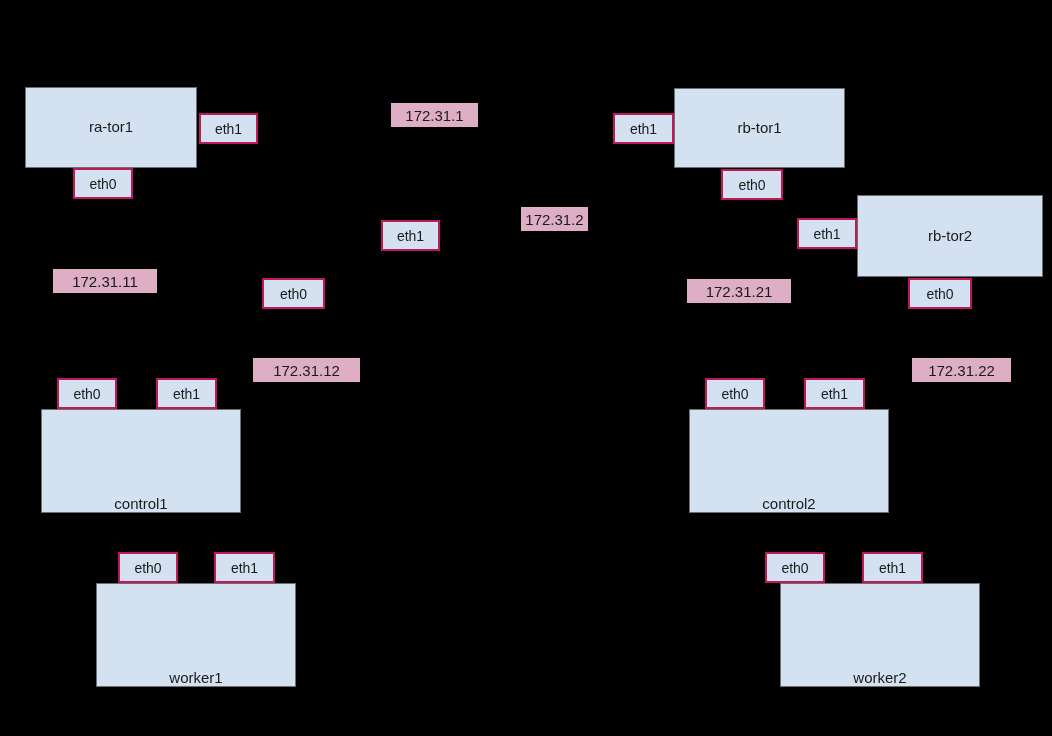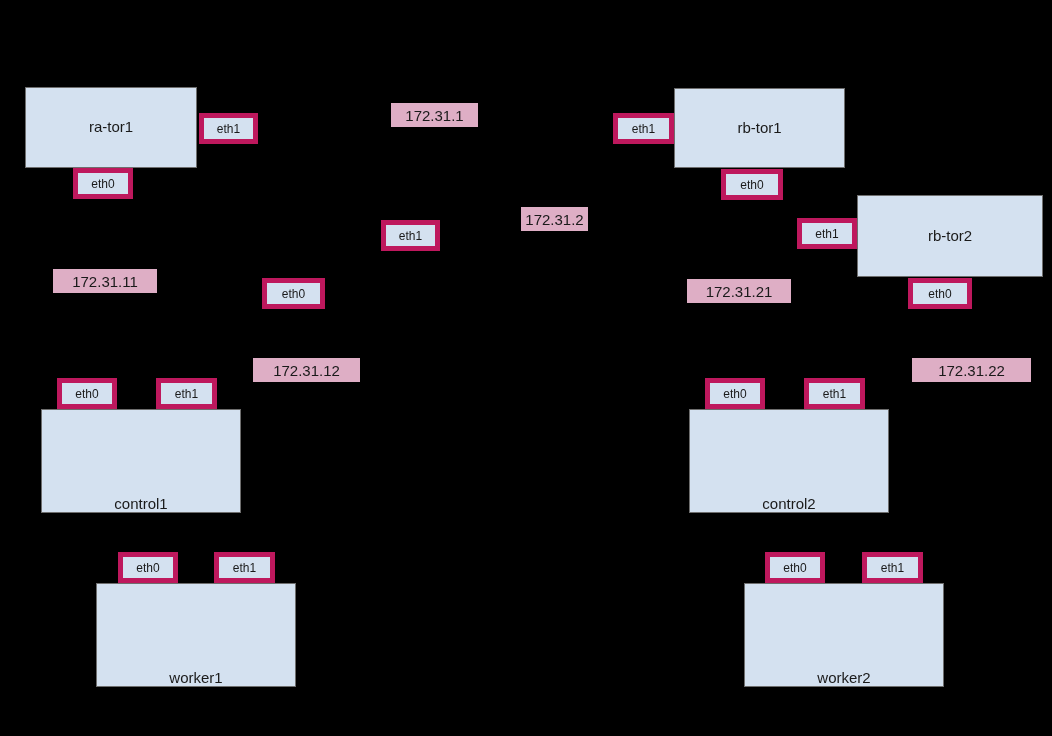--- a/index.html
+++ b/index.html
@@ -30,23 +30,23 @@
     text-align: left;
     line-height: 1.1;
   }
   .node.label-bottom {
     align-items: flex-end;
   }
   .iface {
     position: absolute;
     box-sizing: border-box;
     background: #d4e1f0;
-    border: 5px solid #be185d;
+    border: 2px solid #be185d;
     color: #1a1a1a;
-    font-size: 12px;
+    font-size: 14px;
     display: flex;
     align-items: center;
     justify-content: center;
     text-align: center;
     z-index: 5;
   }
   .iptag {
     position: absolute;
     box-sizing: border-box;
     background: #deaec5;
@@ -64,21 +64,21 @@
 </head>
 <body>
 
 <div id="canvas">
     <div class="node" style="left: 25px; top: 87px; width: 172px; height: 81px;">ra-tor1</div>
     <div class="node" style="left: 674px; top: 88px; width: 171px; height: 80px;">rb-tor1</div>
     <div class="node" style="left: 857px; top: 195px; width: 186px; height: 82px;">rb-tor2</div>
     <div class="node label-bottom" style="left: 41px; top: 409px; width: 200px; height: 104px;">control1</div>
     <div class="node label-bottom" style="left: 689px; top: 409px; width: 200px; height: 104px;">control2</div>
     <div class="node label-bottom" style="left: 96px; top: 583px; width: 200px; height: 104px;">worker1</div>
-    <div class="node label-bottom" style="left: 744px; top: 583px; width: 200px; height: 104px;">worker2</div>
+    <div class="node label-bottom" style="left: 780px; top: 583px; width: 200px; height: 104px;">worker2</div>
     <div class="iface" style="left: 199px; top: 113px; width: 59px; height: 31px;">eth1</div>
     <div class="iface" style="left: 73px; top: 168px; width: 60px; height: 31px;">eth0</div>
     <div class="iface" style="left: 381px; top: 220px; width: 59px; height: 31px;">eth1</div>
     <div class="iface" style="left: 262px; top: 278px; width: 63px; height: 31px;">eth0</div>
     <div class="iface" style="left: 613px; top: 113px; width: 61px; height: 31px;">eth1</div>
     <div class="iface" style="left: 721px; top: 169px; width: 62px; height: 31px;">eth0</div>
     <div class="iface" style="left: 797px; top: 218px; width: 60px; height: 31px;">eth1</div>
     <div class="iface" style="left: 908px; top: 278px; width: 64px; height: 31px;">eth0</div>
     <div class="iface" style="left: 57px; top: 378px; width: 60px; height: 31px;">eth0</div>
     <div class="iface" style="left: 156px; top: 378px; width: 61px; height: 31px;">eth1</div>
@@ -86,14 +86,14 @@
     <div class="iface" style="left: 804px; top: 378px; width: 61px; height: 31px;">eth1</div>
     <div class="iface" style="left: 118px; top: 552px; width: 60px; height: 31px;">eth0</div>
     <div class="iface" style="left: 214px; top: 552px; width: 61px; height: 31px;">eth1</div>
     <div class="iface" style="left: 765px; top: 552px; width: 60px; height: 31px;">eth0</div>
     <div class="iface" style="left: 862px; top: 552px; width: 61px; height: 31px;">eth1</div>
     <div class="iptag" style="left: 391px; top: 103px; width: 87px; height: 24px;">172.31.1</div>
     <div class="iptag" style="left: 521px; top: 207px; width: 67px; height: 24px;">172.31.2</div>
     <div class="iptag" style="left: 53px; top: 269px; width: 104px; height: 24px;">172.31.11</div>
     <div class="iptag" style="left: 687px; top: 279px; width: 104px; height: 24px;">172.31.21</div>
     <div class="iptag" style="left: 253px; top: 358px; width: 107px; height: 24px;">172.31.12</div>
-    <div class="iptag" style="left: 912px; top: 358px; width: 119px; height: 24px;">172.31.22</div>
+    <div class="iptag" style="left: 912px; top: 358px; width: 99px; height: 24px;">172.31.22</div>
   </div>
 
 </body></html>

